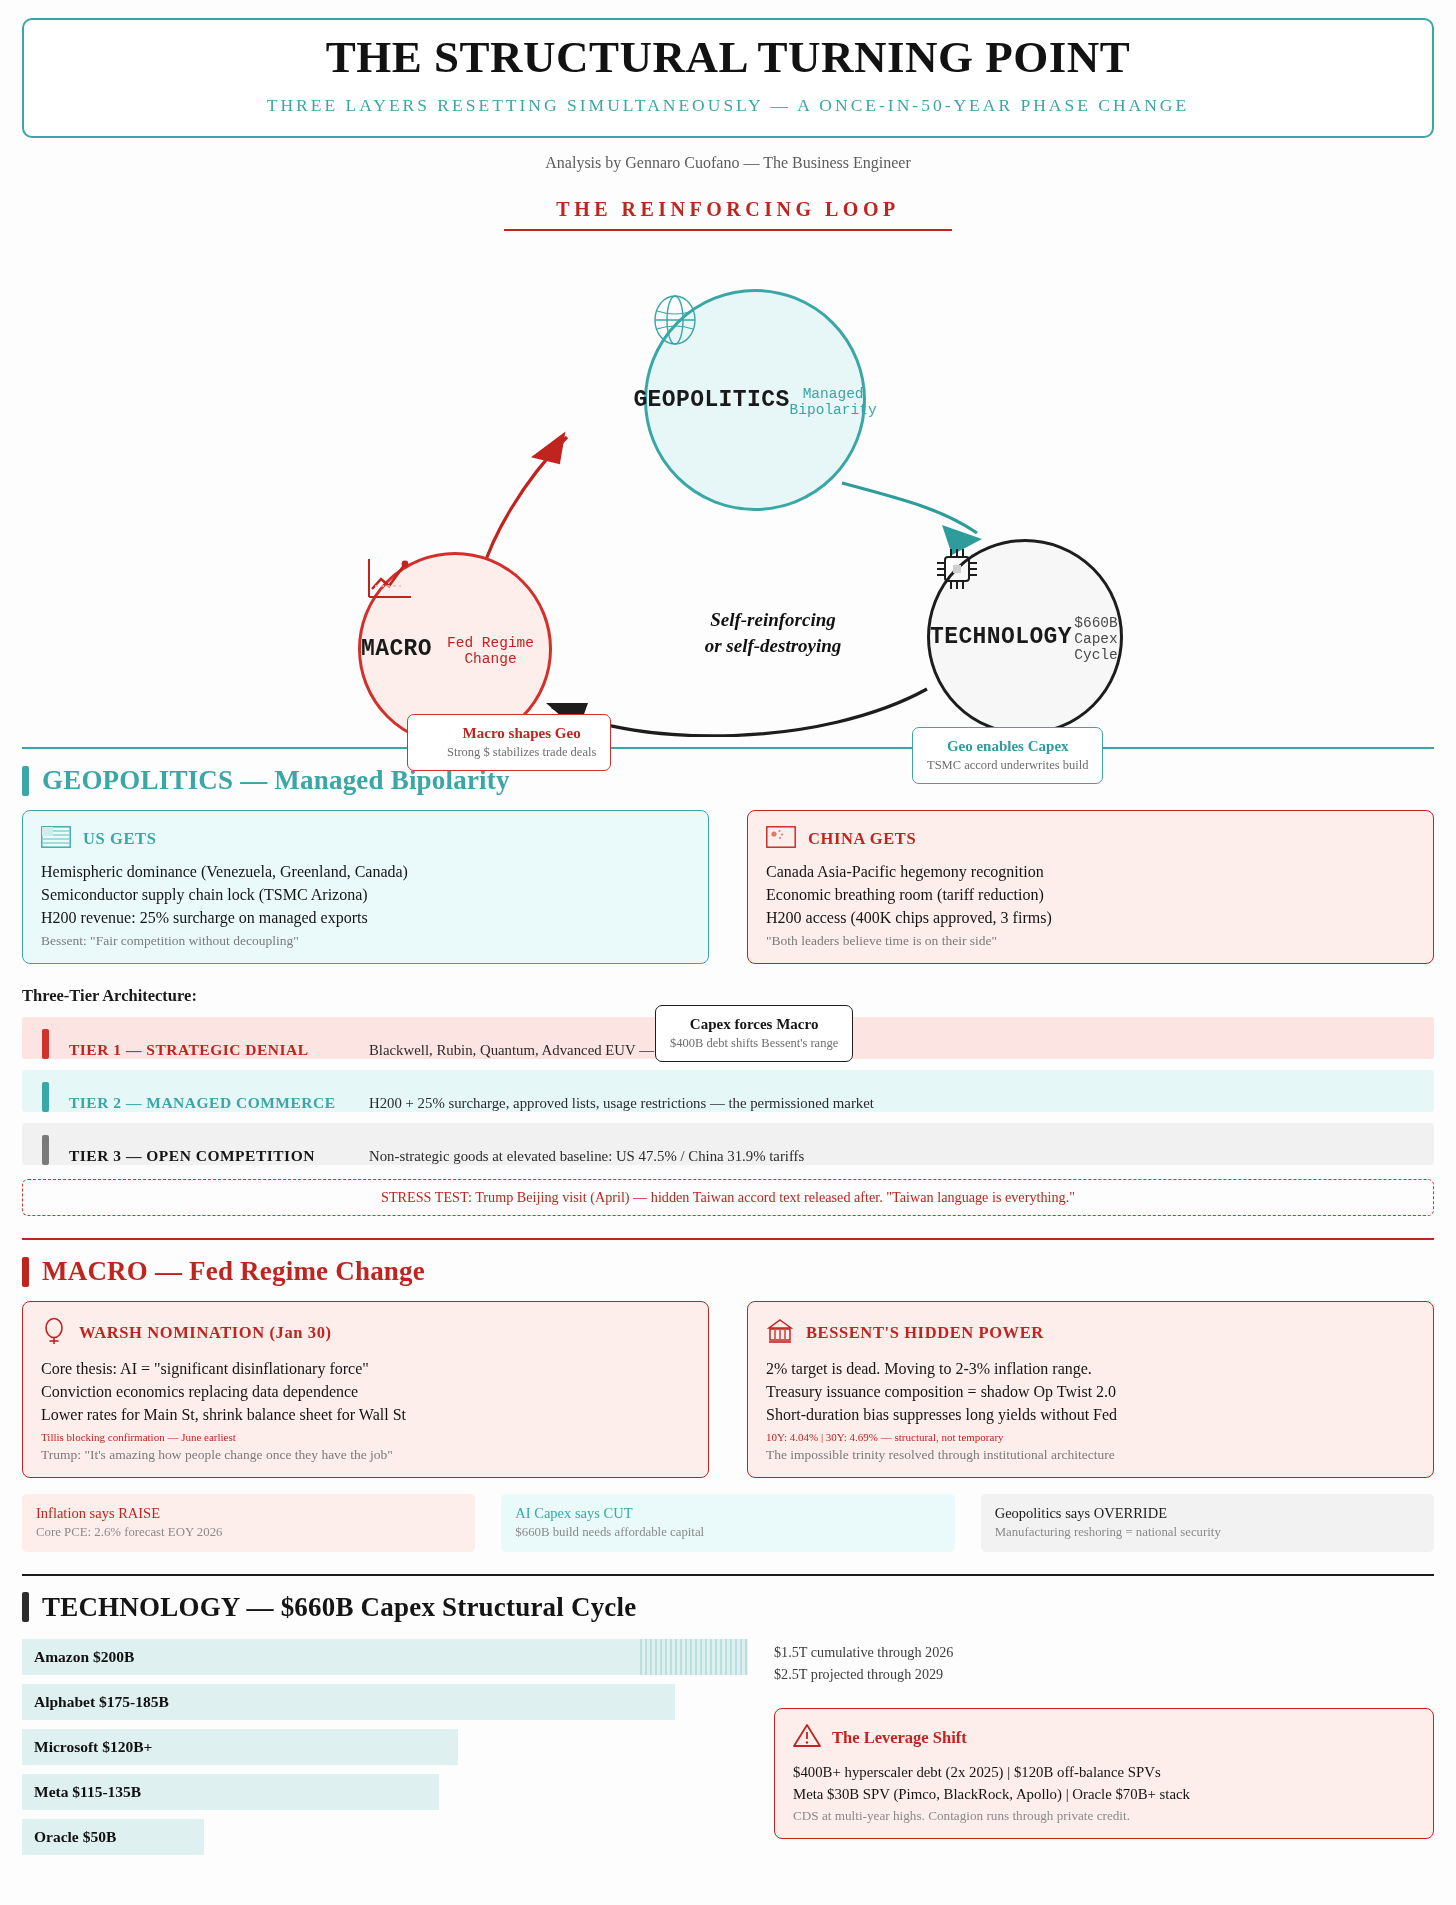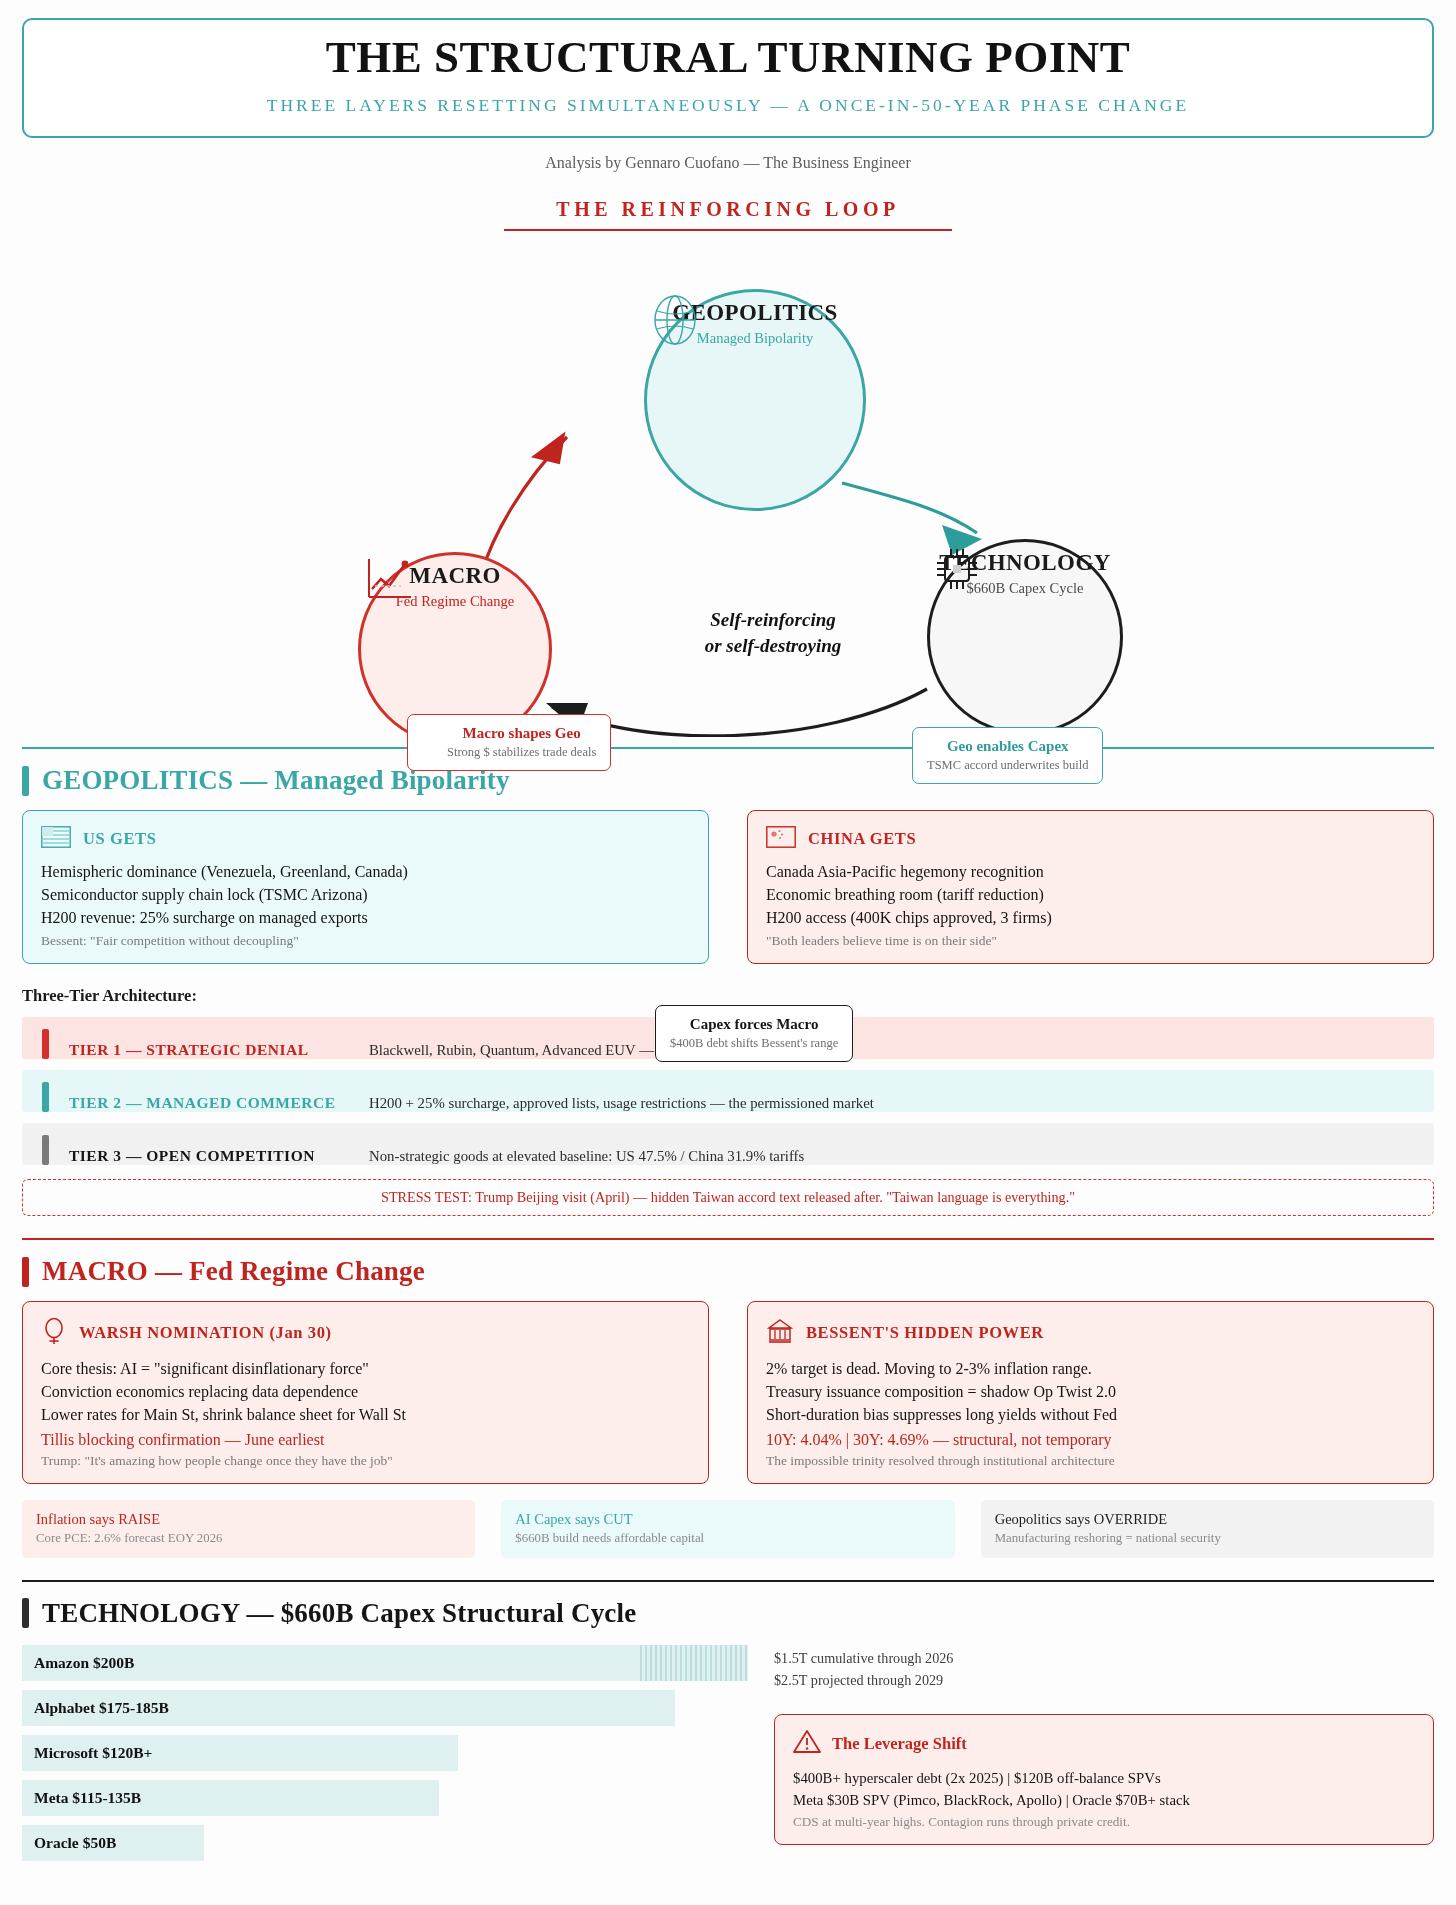--- a/index.html
+++ b/index.html
@@ -53,23 +53,24 @@
   .loop-rule {
     width: 448px; height: 2px; background: #c0241f;
     margin: 8px auto 0 auto;
   }
   .diagram { position: relative; width: 1412px; height: 500px; margin-top: 6px; }
   .diagram svg { position: absolute; left: 0; top: 0; }
 
   .node {
     position: absolute;
     border-radius: 50%;
-    display: flex; flex-direction: column;
-    align-items: center; 
+    display: flex; 
+    align-items: center; justify-content: center;
     text-align: center;
+    font-family: Liberation Mono, monospace;
   }
   .node .node-name { font-size: 23px; font-weight: bold; letter-spacing: 0.4px; }
   .node .node-sub  { font-size: 14.5px; margin-top: 4px; }
 
   #node-geo {
     left: 622px; top: 52px; width: 222px; height: 222px;
     border: 3px solid #3aa6a6; background: #e7f7f7;
   }
   #node-geo .node-sub { color: #3aa6a6; }
   #node-macro {
@@ -126,21 +127,21 @@
   .two-col { display: flex; gap: 38px; margin-top: 14px; }
   .card {
     flex: 1; border-radius: 8px; padding: 15px 18px 14px 18px;
   }
   .card.teal { border: 1.6px solid #3aa6a6; background: #eafafa; }
   .card.red  { border: 1.6px solid #c0241f; background: #fdeeec; }
   .card-head { display: flex; align-items: center; gap: 12px; margin-bottom: 9px; }
   .card-head .ch-title { font-size: 16.5px; font-weight: bold; letter-spacing: 0.6px; }
   .card .line { font-size: 16px; line-height: 1.42; color: #141414; }
   .card .quote { font-size: 13.5px; color: #7b7b7b; margin-top: 4px; }
-  .card .accent-line { font-size: 16px; margin-top: 4px; }
+  .card .accent-line { font-size: 11px; margin-top: 4px; }
 
   .subhead { font-size: 16.5px; font-weight: bold; margin-top: 22px; }
 
   .tier-row {
     display: flex; align-items: flex-end;
     margin-top: 11px; border-radius: 3px; height: 42px;
     padding-left: 0;
   }
   .tier-accent { width: 7px; height: 30px; border-radius: 2px; margin: 0 20px 0 20px; }
   .tier-label { width: 300px; font-size: 15.5px; font-weight: bold; letter-spacing: 0.5px; }

